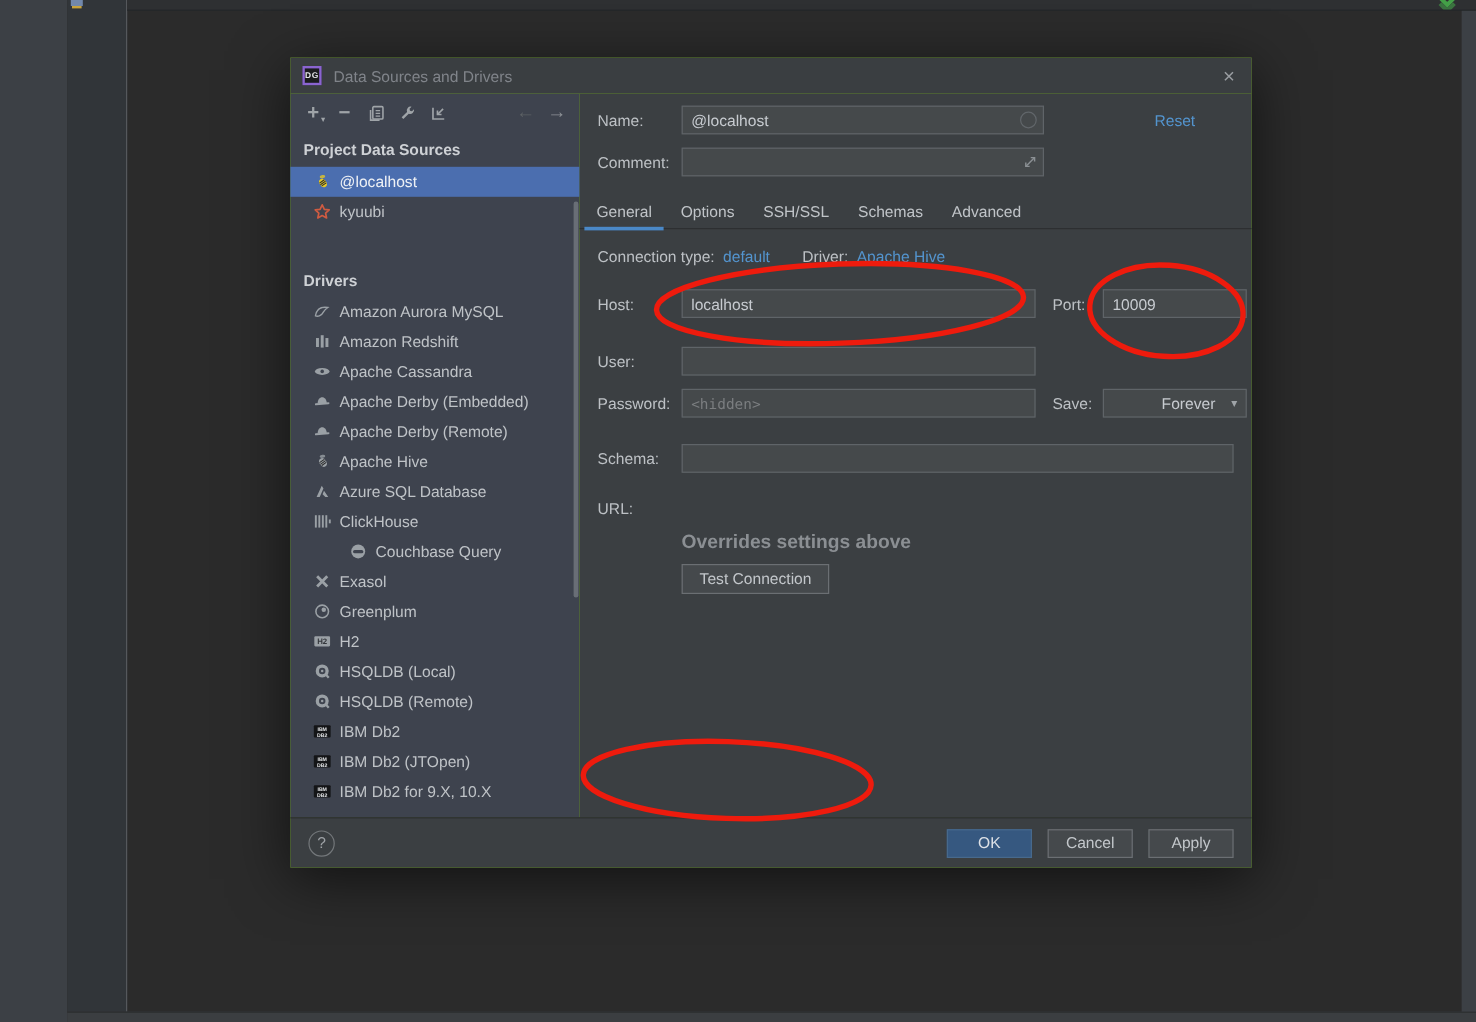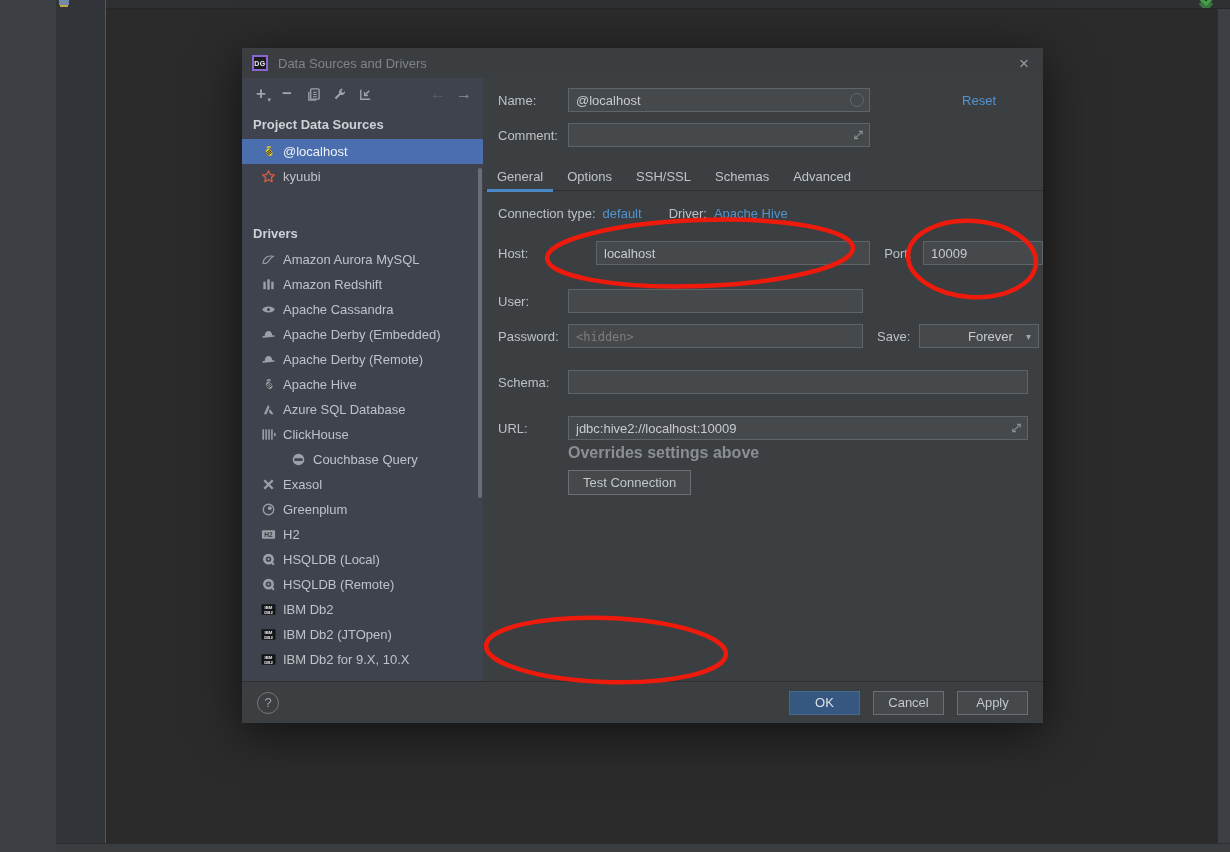--- a/index.html
+++ b/index.html
@@ -369,21 +369,21 @@
       <div class="conn-row">
         <span>Connection type:</span>
         <span class="link" style="margin-left:7px;">default</span>
         <span style="width:27px;"></span>
         <span>Driver:</span>
         <span class="link" style="margin-left:7px;">Apache Hive</span>
       </div>
 
       <div class="frow" style="top:163px; width:545px;">
         <span class="flabel">Host:</span>
-        <input class="field" style="width: 295px; margin-left: 28px;" value="localhost">
+        <input class="field" style="width: 295px;" value="localhost">
         <span style="margin-left:14px; width:42px;">Port:</span>
         <input class="field" style="width: 120px;" value="10009">
       </div>
 
       <div class="frow" style="top:211px; width:545px;">
         <span class="flabel">User:</span>
         <input class="field" style="width: 295px;" value="">
       </div>
 
       <div class="frow" style="top:246px; width:545px;">
@@ -396,29 +396,20 @@
         </span>
       </div>
 
       <div class="frow" style="top:292px; width:545px;">
         <span class="flabel">Schema:</span>
         <input class="field" style="width: 460px;" value="">
       </div>
 
       <div class="frow" style="top:338px; width:545px;">
         <span class="flabel">URL:</span>
-        <span class="fieldwrap" style="width:460px;">
-          <input class="field" style="width: 460px;" value="jdbc:hive2://localhost:10009">
-          <span class="in-field-icon expand-glyph">
-            <svg viewBox="0 0 12 12">
-                <path d="M2 10 10 2" stroke="#8b9094" stroke-width="1.3"></path>
-                <path d="M6.5 2H10v3.5M5.5 10H2V6.5" fill="none" stroke="#8b9094" stroke-width="1.3"></path>
-              </svg>
-          </span>
-        </span>
       </div>
       <div class="hint">Overrides settings above</div>
 
       <button class="btn mnemonic test-btn">Test Connection</button>
     </div>
 
     <div class="dlg-footer">
       <span class="help-btn">?</span>
       <span class="footer-spacer"></span>
       <button class="btn f-btn ok-btn">OK</button>

